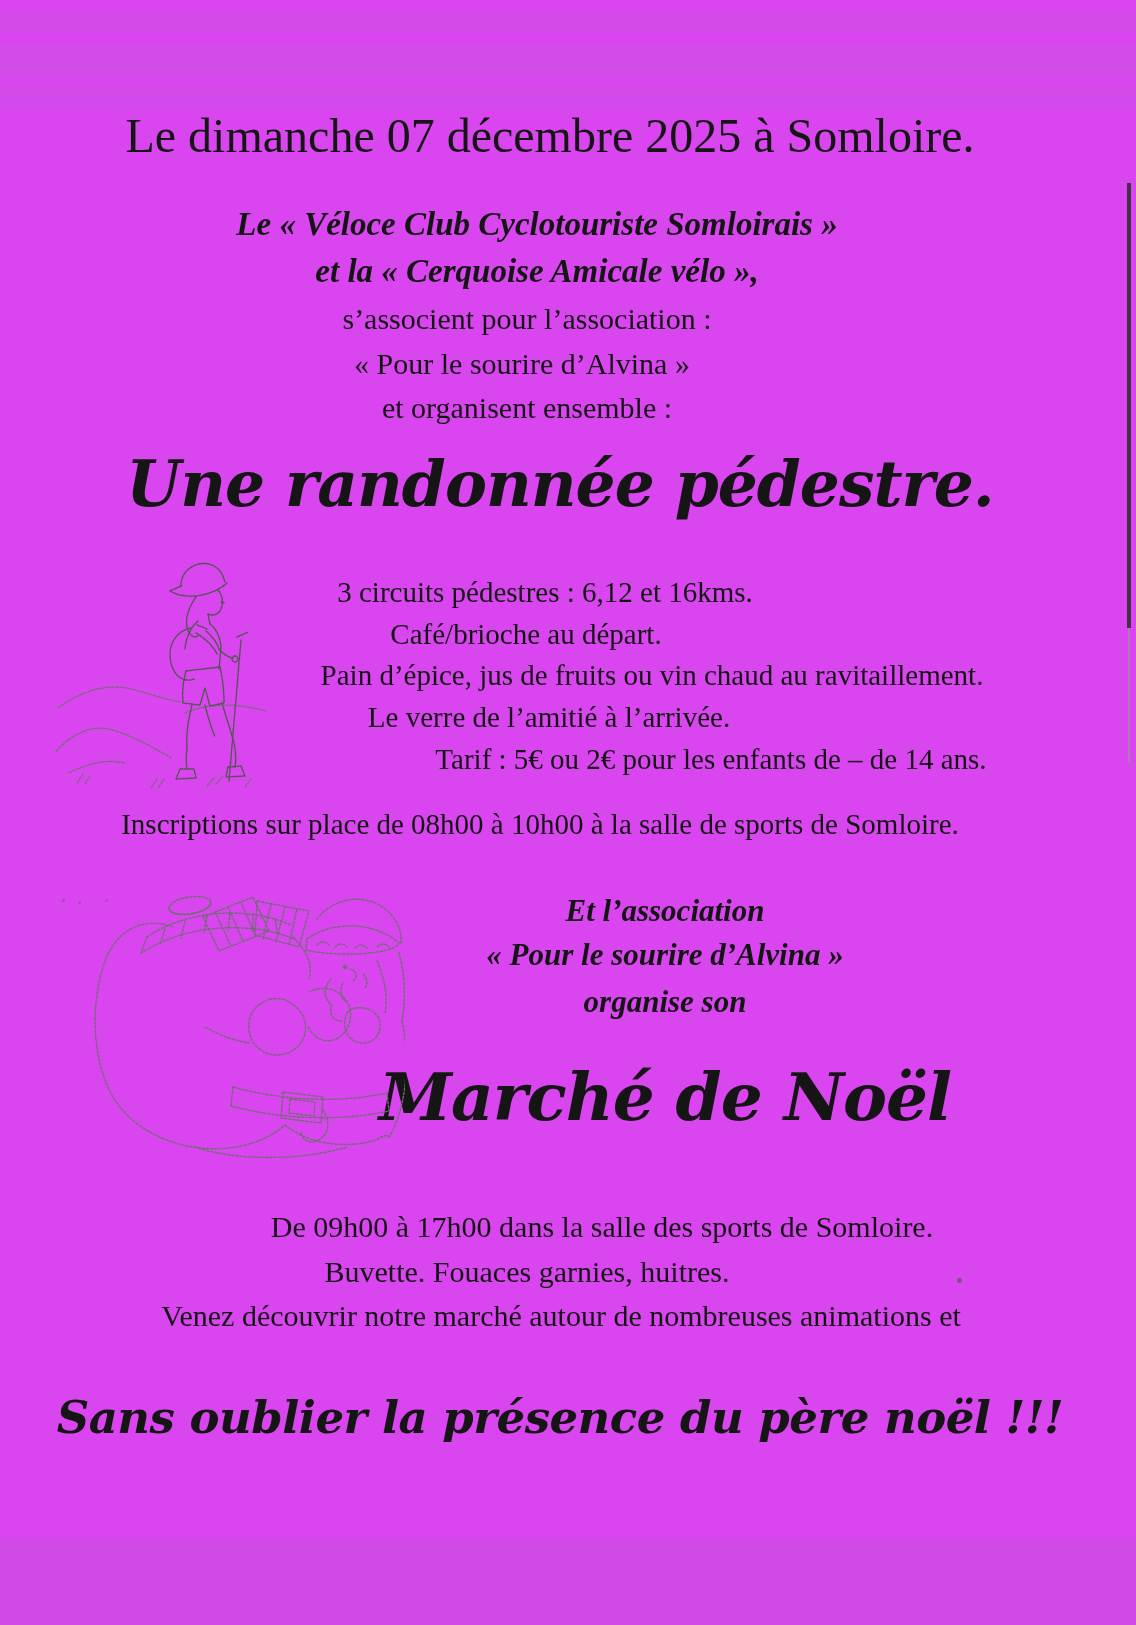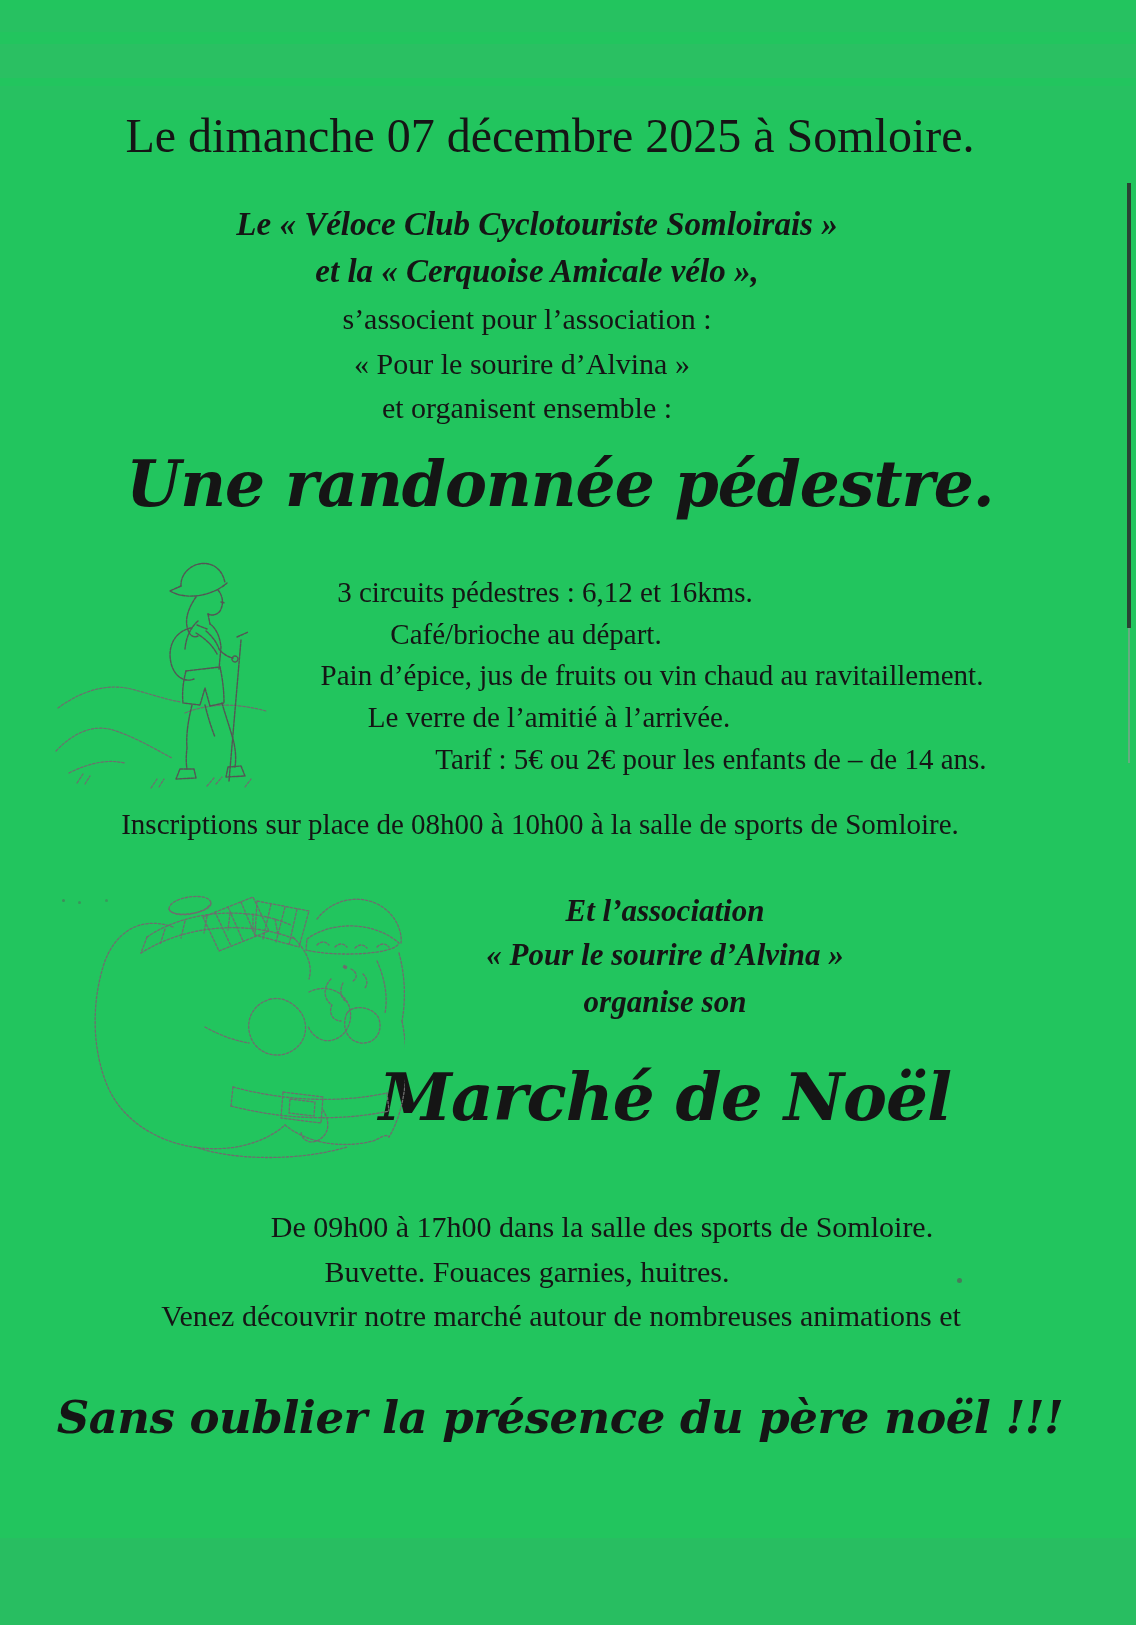--- a/index.html
+++ b/index.html
@@ -4,21 +4,21 @@
 <style>
   * { box-sizing: border-box; }
   html, body { margin: 0; padding: 0; }
   body { background: #d9d9d9; font-family: "Liberation Serif", serif; }
 
   .page {
     position: relative;
     width: 1136px;
     height: 1625px;
     margin: 0 auto;
-    background: #22c55e;
+    background: #d946ef;
     color: #151515;
     overflow: hidden;
   }
 
   
   .noise-band { position: absolute; left: 0; width: 100%; pointer-events: none; }
   .nb1 { top: 10px;   height: 22px; background: rgba(135,135,155,0.05); }
   .nb2 { top: 44px;   height: 34px; background: rgba(135,135,155,0.08); }
   .nb3 { top: 86px;   height: 24px; background: rgba(135,135,155,0.05); }
   .nb4 { top: 1538px; height: 87px; background: rgba(120,120,135,0.08); }

